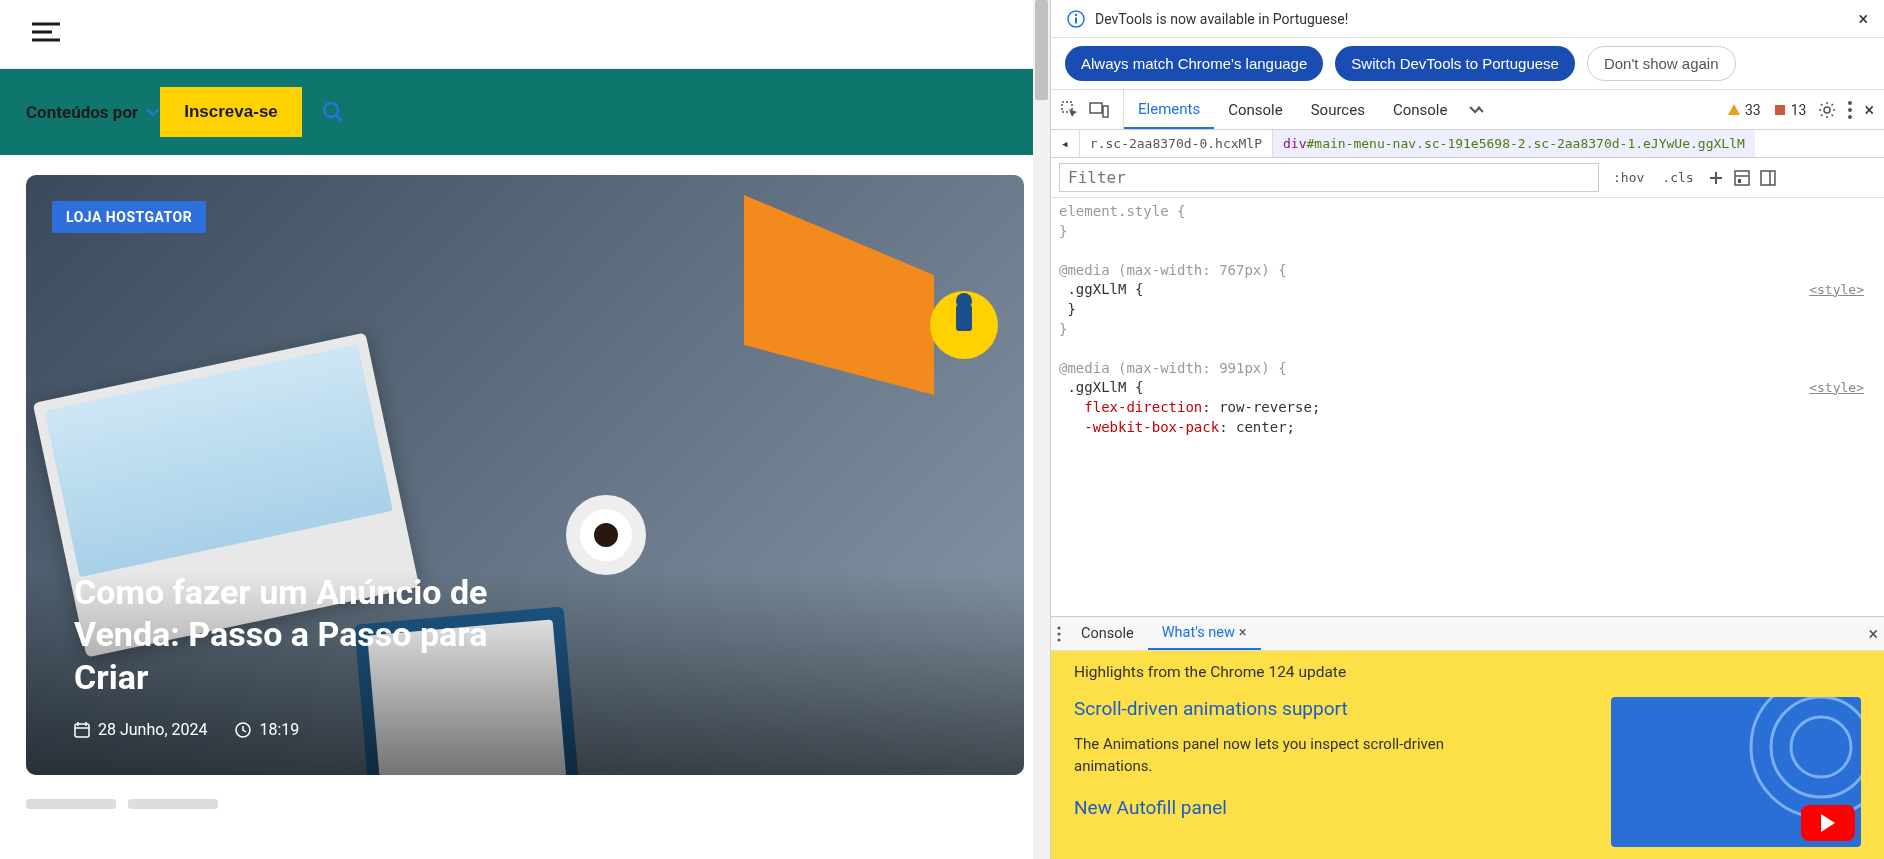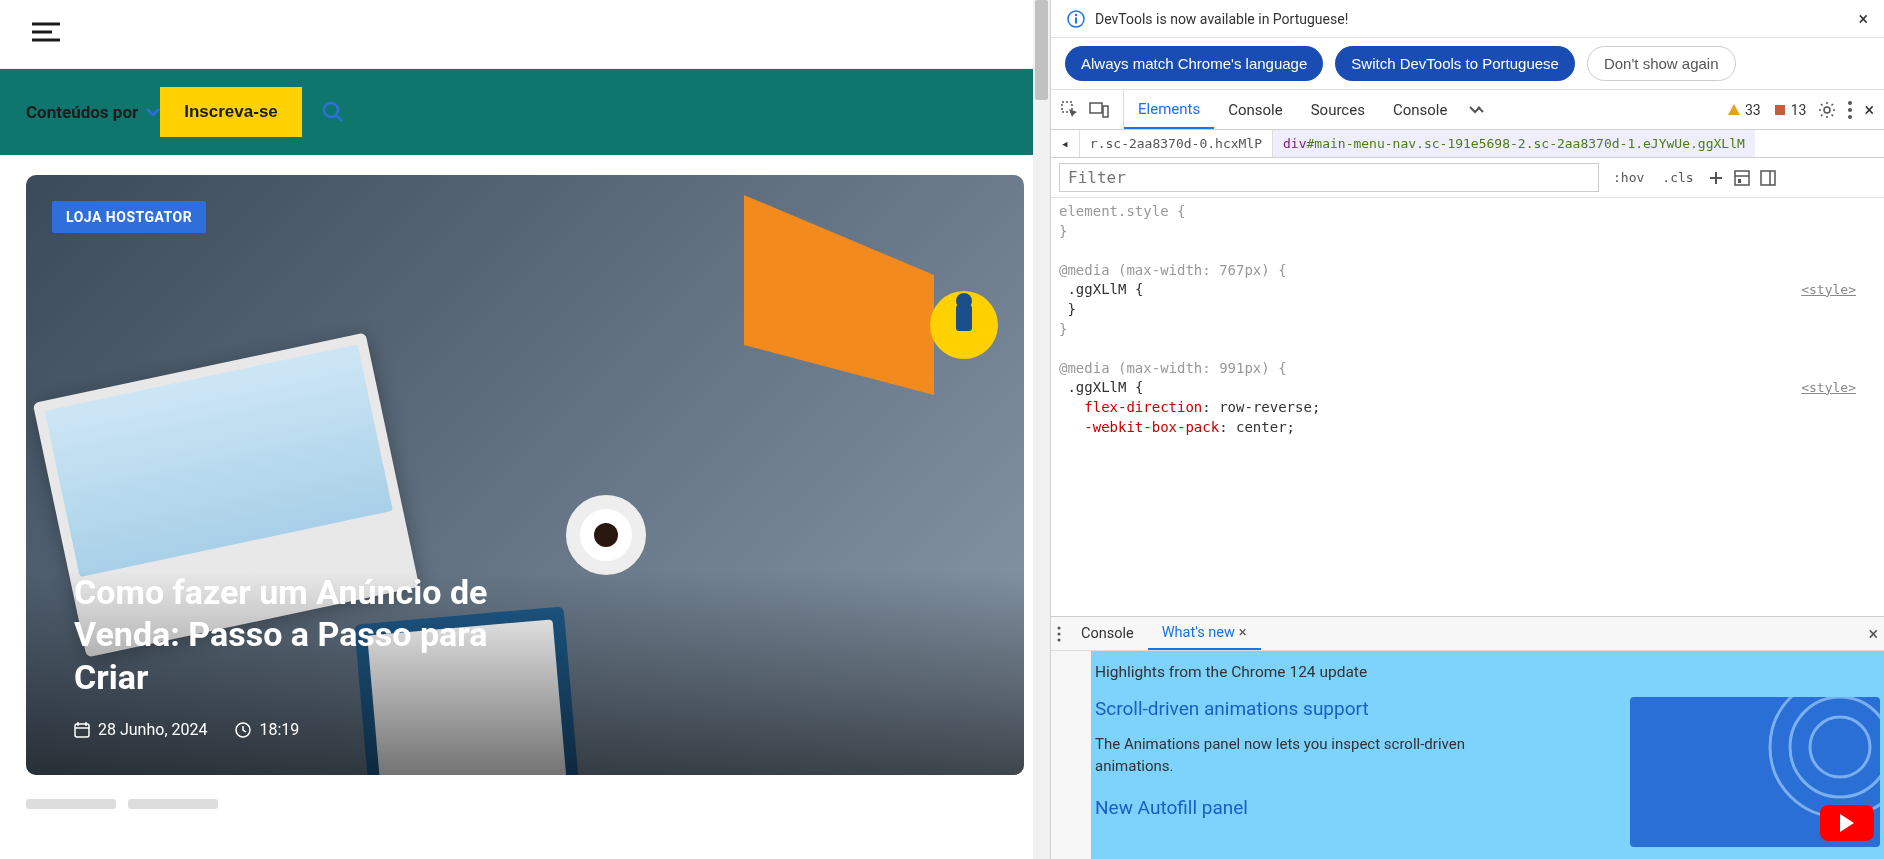--- a/index.html
+++ b/index.html
@@ -71,29 +71,29 @@
 .dt-filter-row { display: flex; align-items: center; gap: 10px; padding: 5px 8px; border-bottom: 1px solid #e0e0e0; font-family: Menlo, Consolas, monospace; font-size: 13px; }
 .filter-input { flex: 0 0 540px; border: 1px solid #ccc; padding: 4px 8px; font-size: 16px; font-family: inherit; background: #fff; color: #888; }
 .hov-btn, .cls-btn { color: #555; cursor: pointer; padding: 2px 4px; }
 .toolbar-icon { cursor: pointer; color: #555; }
 .dt-styles { font-family: Menlo, Consolas, monospace; font-size: 14px; line-height: 1.4; padding: 4px 8px; flex: 1; overflow: hidden; position: relative; color: #333; }
 .css-selector { color: #333; }
 .css-gray { color: #999; }
 .css-prop { color: #c80000; }
 .css-val { color: #333; }
 .css-expand { color: #666; }
-.style-link { position: absolute; right: 20px; color: #888; text-decoration: underline; cursor: pointer; font-size: 13px; }
+.style-link { position: absolute; right: 12px; color: #888; text-decoration: underline; cursor: pointer; font-size: 13px; }
 .dt-drawer { border-top: 1px solid #ccc; background: #f7f7f7; }
 .drawer-tabs { display: flex; align-items: center; height: 34px; padding: 0 6px; border-bottom: 1px solid #ddd; }
 .drawer-kebab { cursor: pointer; color: #555; margin-right: 6px; }
 .drawer-tab { padding: 0 14px; height: 100%; display: flex; align-items: center; color: #333; cursor: pointer; font-size: 14.5px; }
 .drawer-tab.active { color: #1a73e8; border-bottom: 2px solid #1a73e8; }
 .drawer-tab-close { margin-left: 4px; color: #555; cursor: pointer; }
 .drawer-close { margin-left: auto; cursor: pointer; color: #555; font-size: 18px; }
-.drawer-body { background: #7dd3fc; padding: 12px 4px; margin-left: 40px; }
+.drawer-body { background: #fde047; padding: 12px 23px; }
 .drawer-headline { font-size: 15.5px; color: #333; margin-bottom: 16px; }
 .drawer-content { display: flex; gap: 20px; align-items: flex-start; }
 .drawer-left { flex: 1; }
 .drawer-item-title { color: #1a5ec7; font-size: 19px; font-weight: 400; margin-bottom: 14px; }
 .drawer-item-desc { color: #333; font-size: 15px; line-height: 1.45; margin-bottom: 18px; max-width: 440px; }
 .drawer-thumb { width: 250px; height: 150px; background: #2a6fd6; border-radius: 4px; position: relative; overflow: hidden; flex-shrink: 0; }
 .drawer-thumb-circles { position: absolute; inset: -30px -30px auto auto; }
 .drawer-play { position: absolute; bottom: 6px; right: 6px; width: 54px; height: 36px; background: #f00; border-radius: 8px; display: flex; align-items: center; justify-content: center; }
 .drawer-play::after { content: ""; width: 0; height: 0; border-left: 14px solid #fff; border-top: 9px solid transparent; border-bottom: 9px solid transparent; }
 </style>

